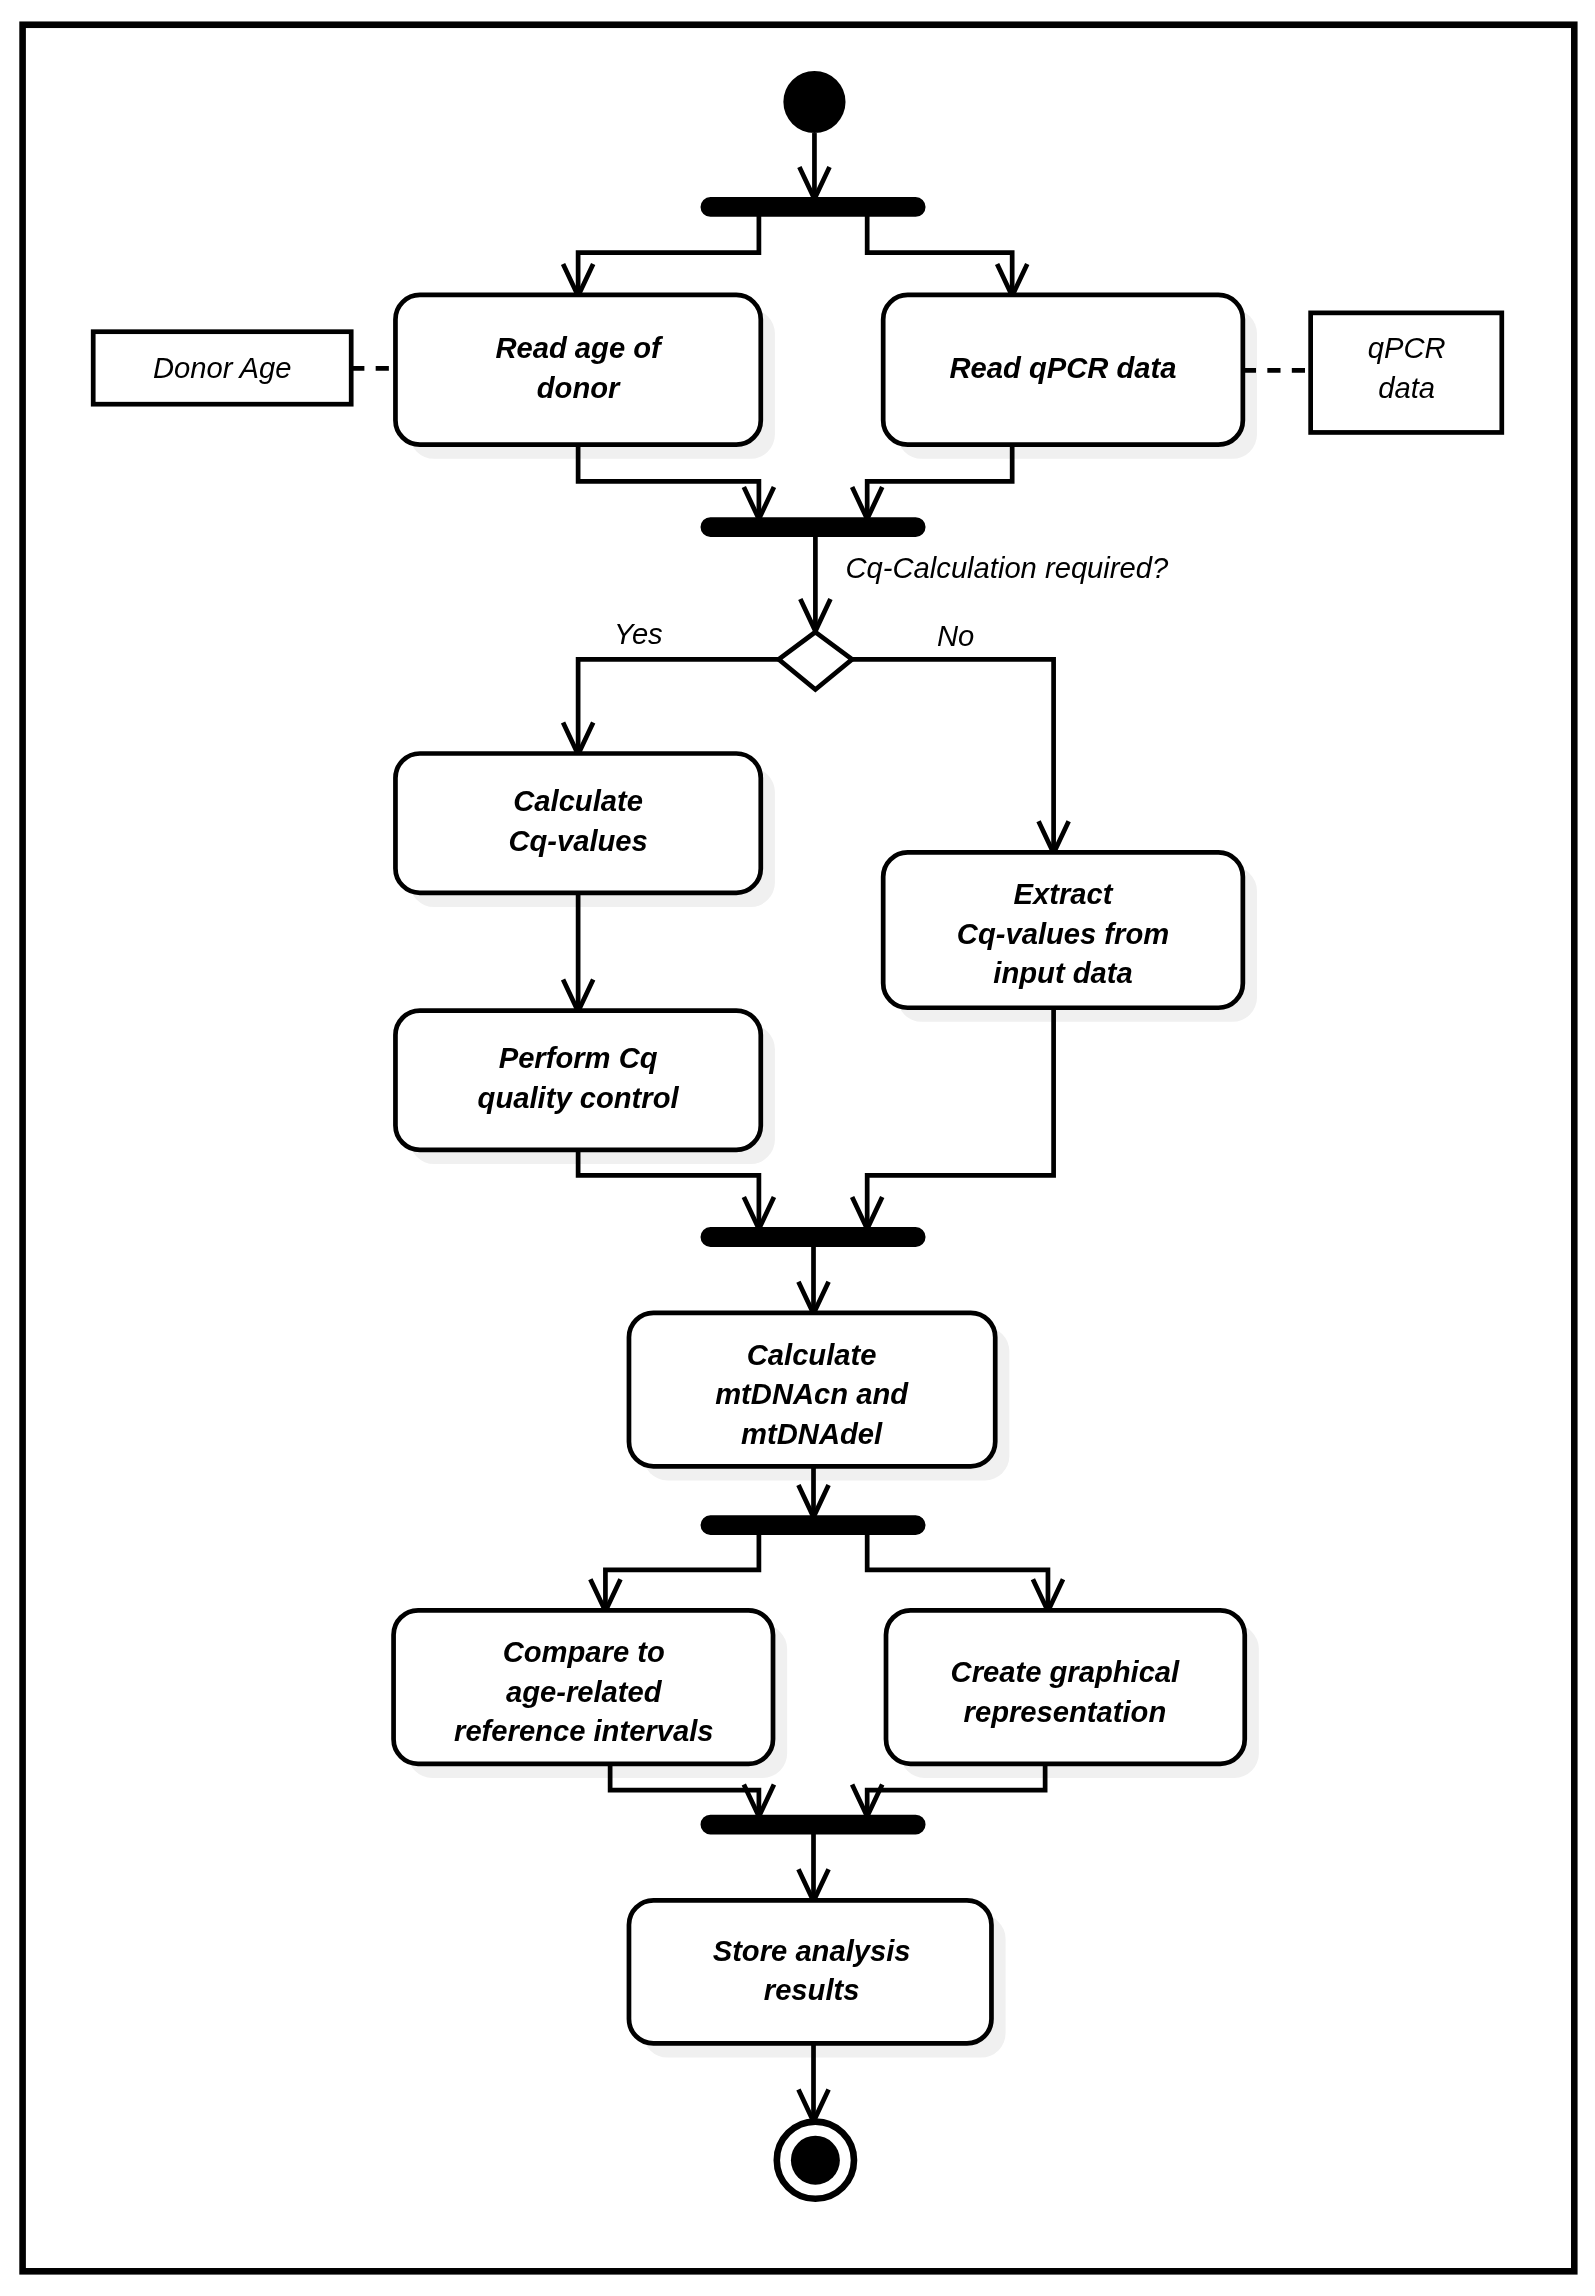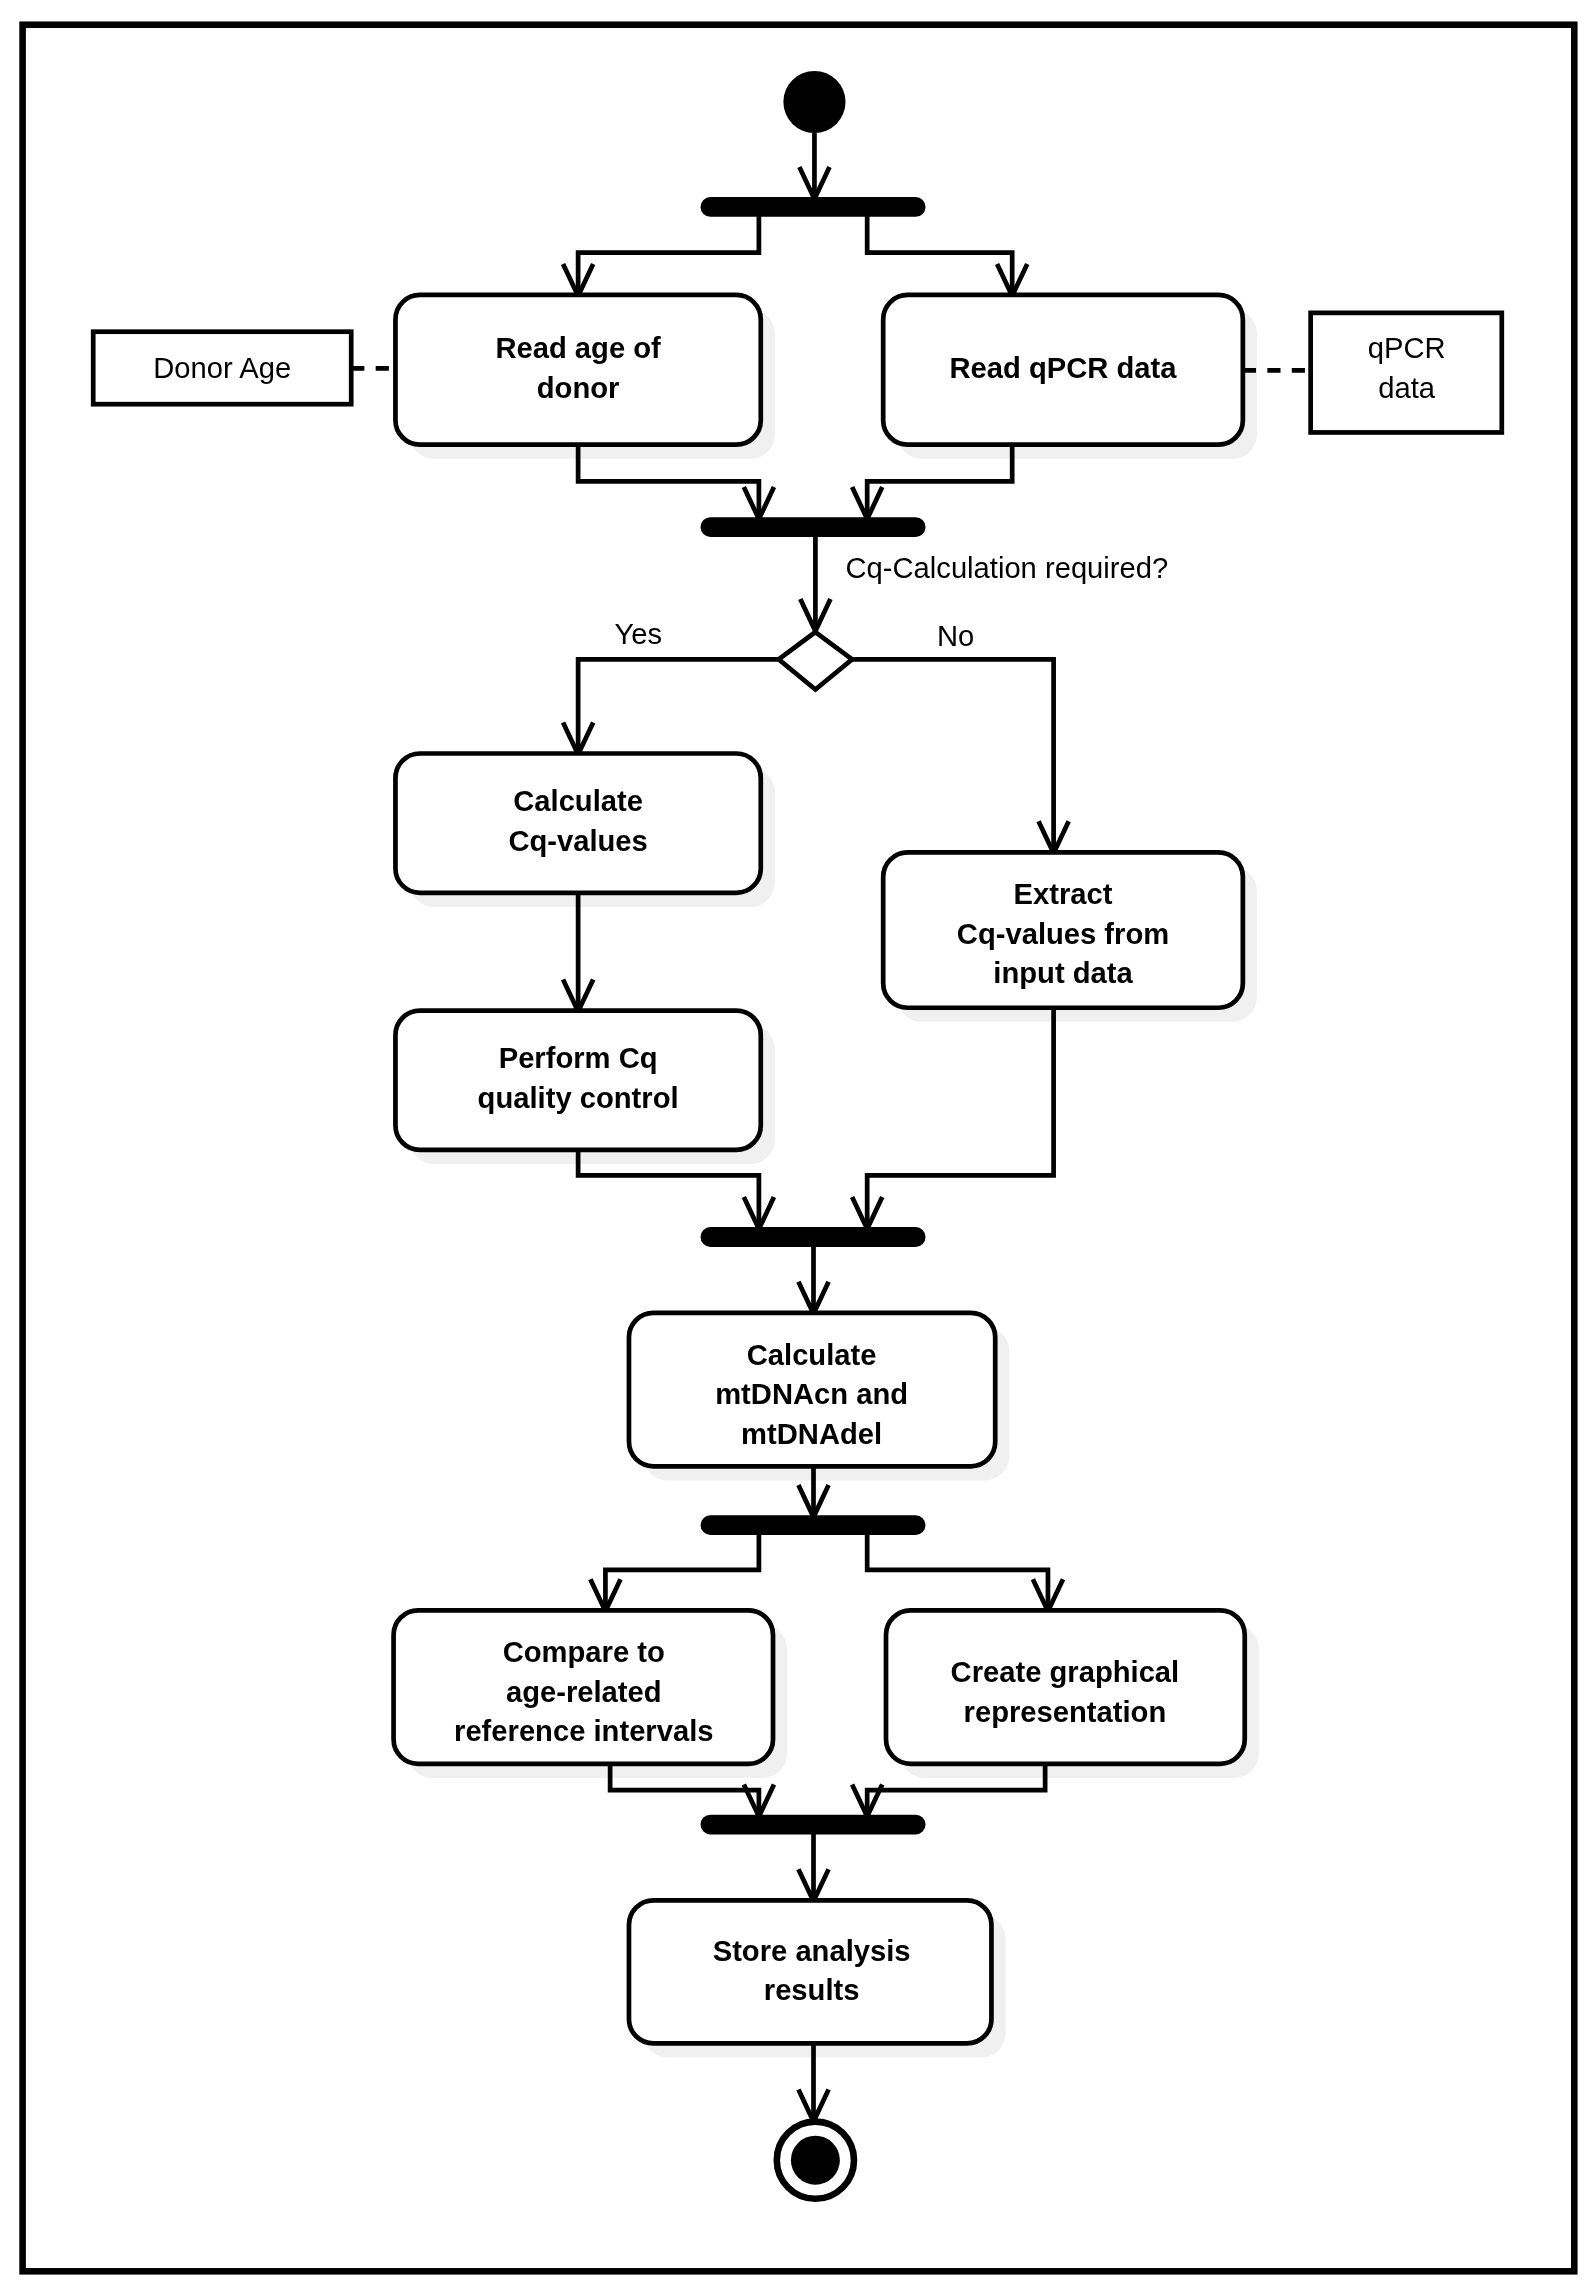--- a/index.html
+++ b/index.html
@@ -11,20 +11,21 @@
     width: 1595px;
     height: 2297px;
     font-family: "Liberation Sans", sans-serif;
     overflow: hidden;
   }
   #diagram-root {
     position: relative;
     width: 1595px;
     height: 2297px;
     background: #ffffff;
+    font-style: italic;
   }
   svg.canvas {
     display: block;
     width: 1595px;
     height: 2297px;
   }
   .node-label {
     font-family: "Liberation Sans", sans-serif;
     font-weight: bold;
     font-size: 31px;

